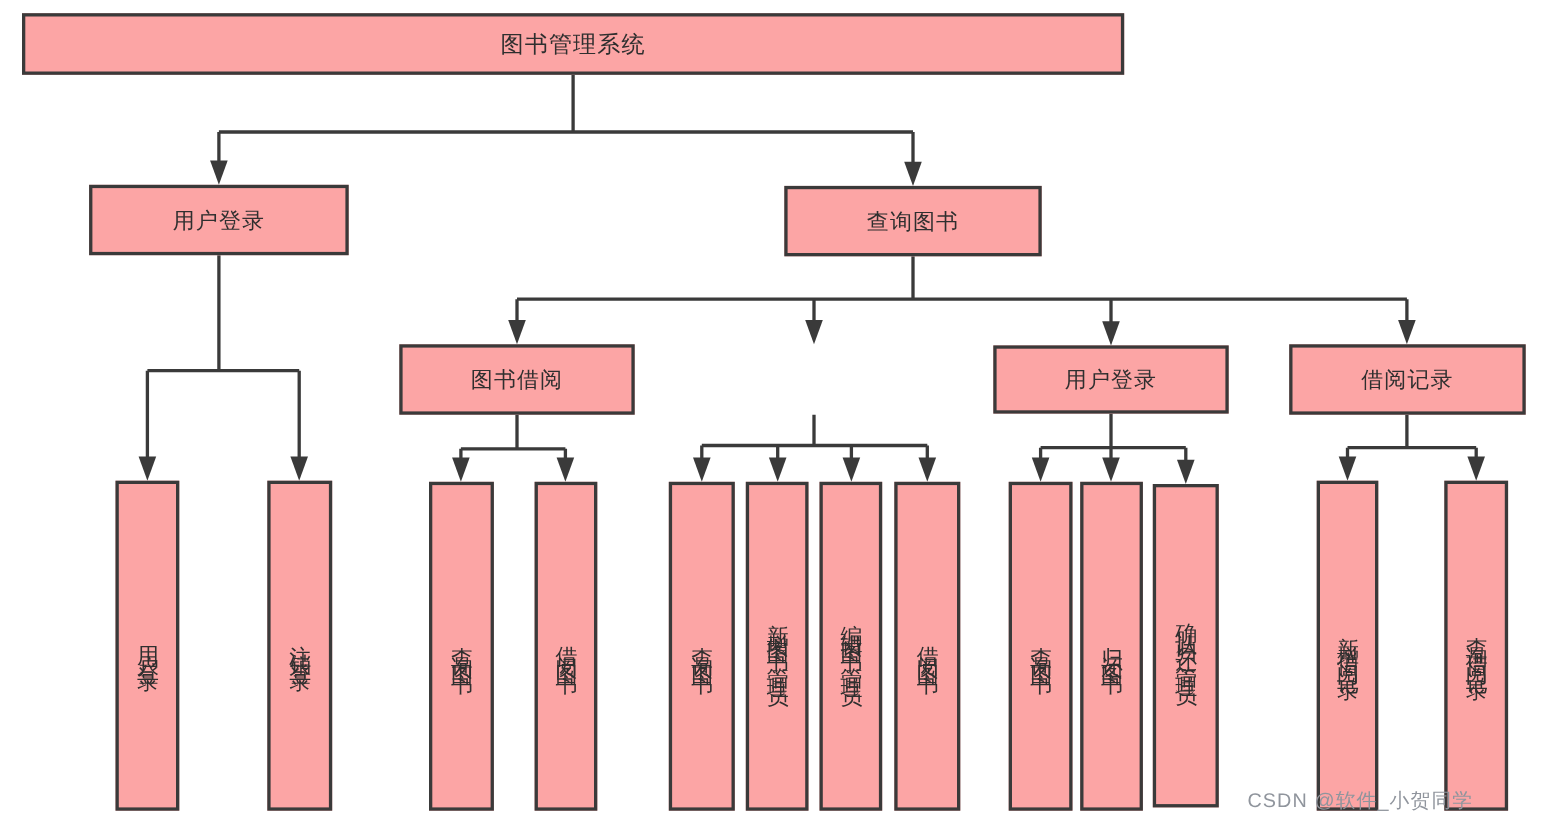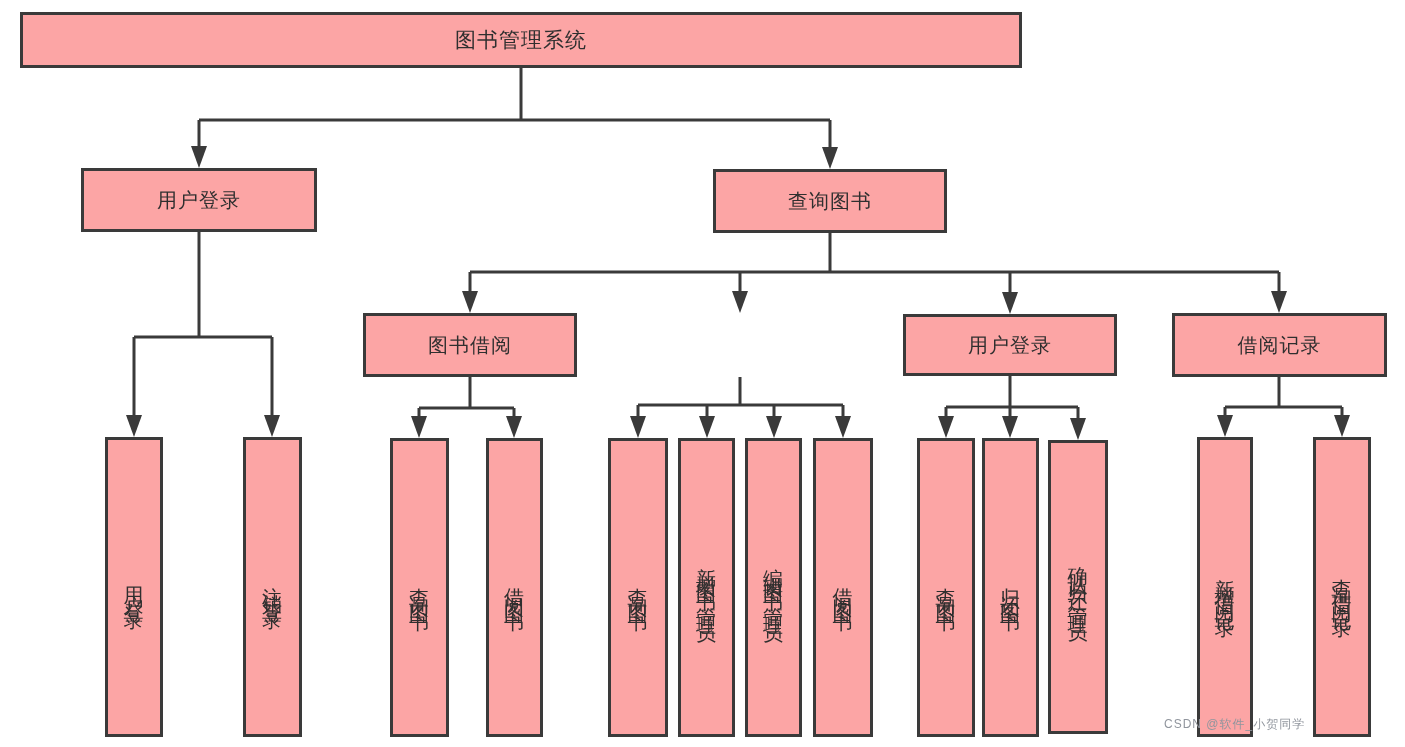--- a/index.html
+++ b/index.html
@@ -34,22 +34,22 @@
   .node.vert{white-space:normal;}
   .node.vert .vtxt{
     writing-mode:vertical-rl;
     text-orientation:mixed;
     letter-spacing:8px;
     line-height:1;
     font-size:20px;
   }
   .watermark{
     position:absolute;
-    left:1164px;top:716px;
-    font-size:12px;
+    left:1134px;top:716px;
+    font-size:18px;
     color:var(--watermark);
     font-family:"Liberation Sans","DejaVu Sans",sans-serif;
     letter-spacing:1px;
     white-space:nowrap;
   }
 </style>
 </head>
 <body>
 
 <div class="canvas">

